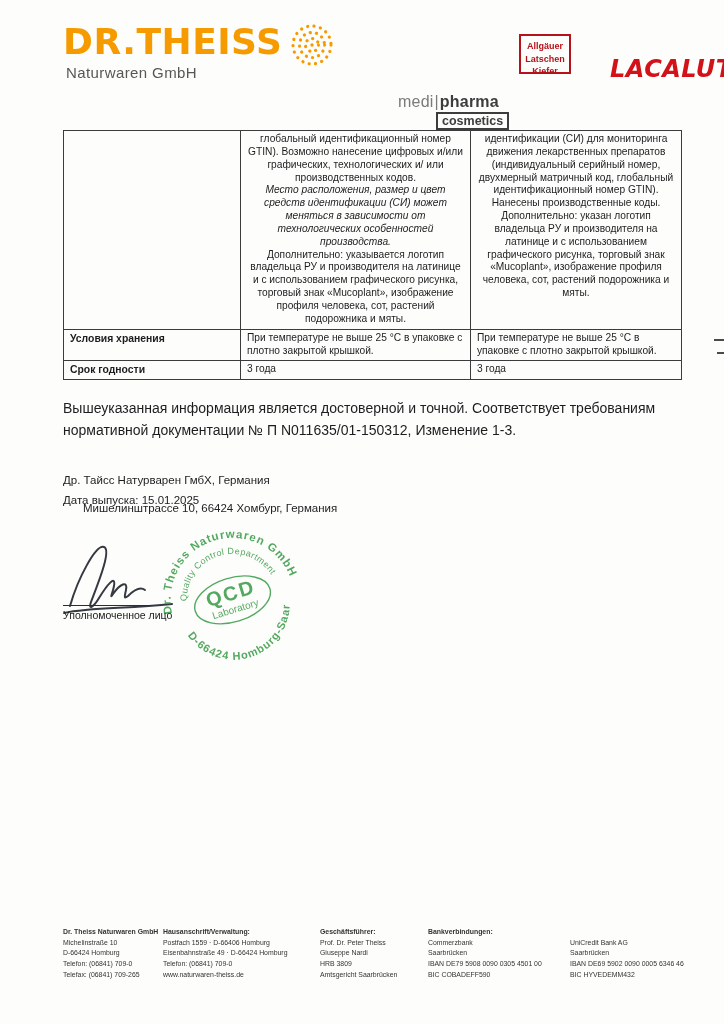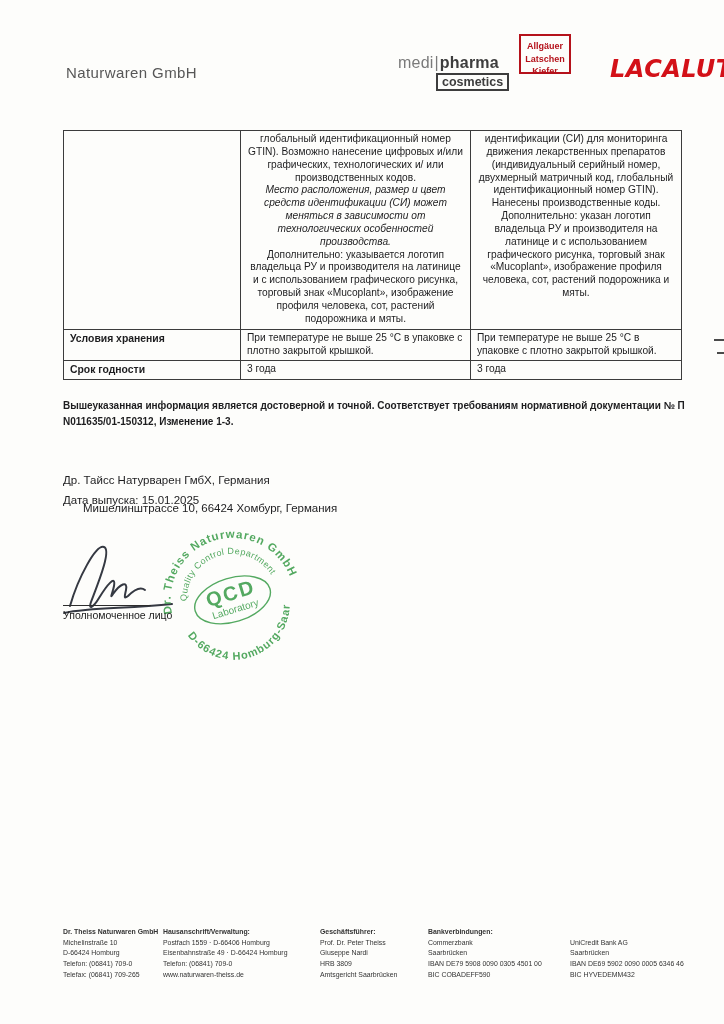--- a/index.html
+++ b/index.html
@@ -8,41 +8,41 @@
     font-family:"Liberation Sans","DejaVu Sans",sans-serif;color:#1d1d1f;overflow:hidden;
   }
 
   
   .brand-row{position:absolute;left:63px;top:24px;display:flex;align-items:flex-start;}
   .brand{font-family:"DejaVu Sans",sans-serif;font-size:36px;font-weight:800;color:#f59b00;line-height:1;letter-spacing:.5px;}
   .sun{margin-left:7px;margin-top:-2px;}
   .brand-sub{position:absolute;left:66px;top:64px;font-size:15px;color:#575757;letter-spacing:.4px;}
 
   .mp{position:absolute;left:398px;top:54px;}
-  .mp-top{font-size:16px;letter-spacing:.2px;}
+  .mp-top{font-size:16px;letter-spacing:.2px;margin-top:39px;}
   .mp-medi{font-weight:400;color:#7a7a7a;}
   .mp-sep{color:#7a7a7a;margin:0 1px;}
   .mp-pharma{font-weight:700;color:#3d3d3d;}
   .mp-cos{display:inline-block;margin-left:38px;margin-top:1px;border:2px solid #3d3d3d;padding:0 4px;font-size:12.5px;font-weight:700;color:#3d3d3d;}
 
   .allg{position:absolute;left:519px;top:34px;width:52px;height:40px;border:2px solid #b5121b;color:#b5121b;
         text-align:center;font-size:9px;font-weight:700;line-height:1.4;padding-top:4px;box-sizing:border-box;}
 
   .lacalut{position:absolute;left:582px;top:55px;font-family:"DejaVu Sans",sans-serif;font-size:24px;font-weight:800;
            font-style:italic;color:#d31118;letter-spacing:.5px;margin-left:28px;}
 
   
   .spec{position:absolute;left:63px;top:130px;width:618px;border-collapse:collapse;table-layout:fixed;}
   .spec td{border:1px solid #3c3c3c;vertical-align:top;padding:2px 6px 3px;font-size:10.2px;line-height:1.26;}
   .spec td.lbl{font-weight:700;font-size:10.4px;}
   .spec p{margin:0;text-align:center;}
   .italic{font-style:italic;}
 
   
-  .statement{position:absolute;left:63px;top:398px;width:626px;font-weight:700;font-size:10px;line-height:1.55;}
+  .statement{position:absolute;left:63px;top:398px;width:626px;font-weight:400;font-size:14px;line-height:1.55;}
   .bodyline{position:absolute;left:63px;font-size:11.5px;}
   .issue-date{top:446px;margin-top:48px;}
   .company-ru{top:474px;text-align:center;}
   .address-ru{top:502px;margin-left:20px;}
 
   
   .sig-area{position:absolute;left:52px;top:528px;width:330px;height:158px;}
   .auth-line{position:absolute;left:63px;top:605px;width:88px;border-top:1.5px solid #2d2d2d;}
   .auth-label{position:absolute;left:63px;top:609px;font-size:10.5px;color:#222;}
 
@@ -55,20 +55,31 @@
   
   .dash{position:absolute;right:0;border-top:2px solid #4a4a4a;height:0;}
   .dash1{top:339px;width:10px;}
   .dash2{top:352px;width:7px;}
 </style>
 </head>
 <body>
 
 <div class="page">
 
+  <div class="brand-row">
+    <span class="brand">DR.THEISS</span>
+    <svg class="sun" width="46" height="46" viewBox="0 0 46 46">
+      <g fill="none" stroke="#f59b00" stroke-linecap="round">
+        <circle cx="23" cy="23" r="19" stroke-width="3.2" stroke-dasharray="0.1 6.4"></circle>
+        <circle cx="23" cy="23" r="12.5" stroke-width="3.2" stroke-dasharray="0.1 6.2"></circle>
+        <circle cx="23" cy="23" r="6.5" stroke-width="3.2" stroke-dasharray="0.1 6"></circle>
+      </g>
+      <circle cx="23" cy="23" r="1.7" fill="#f59b00"></circle>
+    </svg>
+  </div>
   <div class="brand-sub">Naturwaren GmbH</div>
 
   <div class="mp">
     <div class="mp-top">
       <span class="mp-medi">medi</span><span class="mp-sep">|</span><span class="mp-pharma">pharma</span>
     </div>
     <div class="mp-cos">cosmetics</div>
   </div>
 
   <div class="allg">

